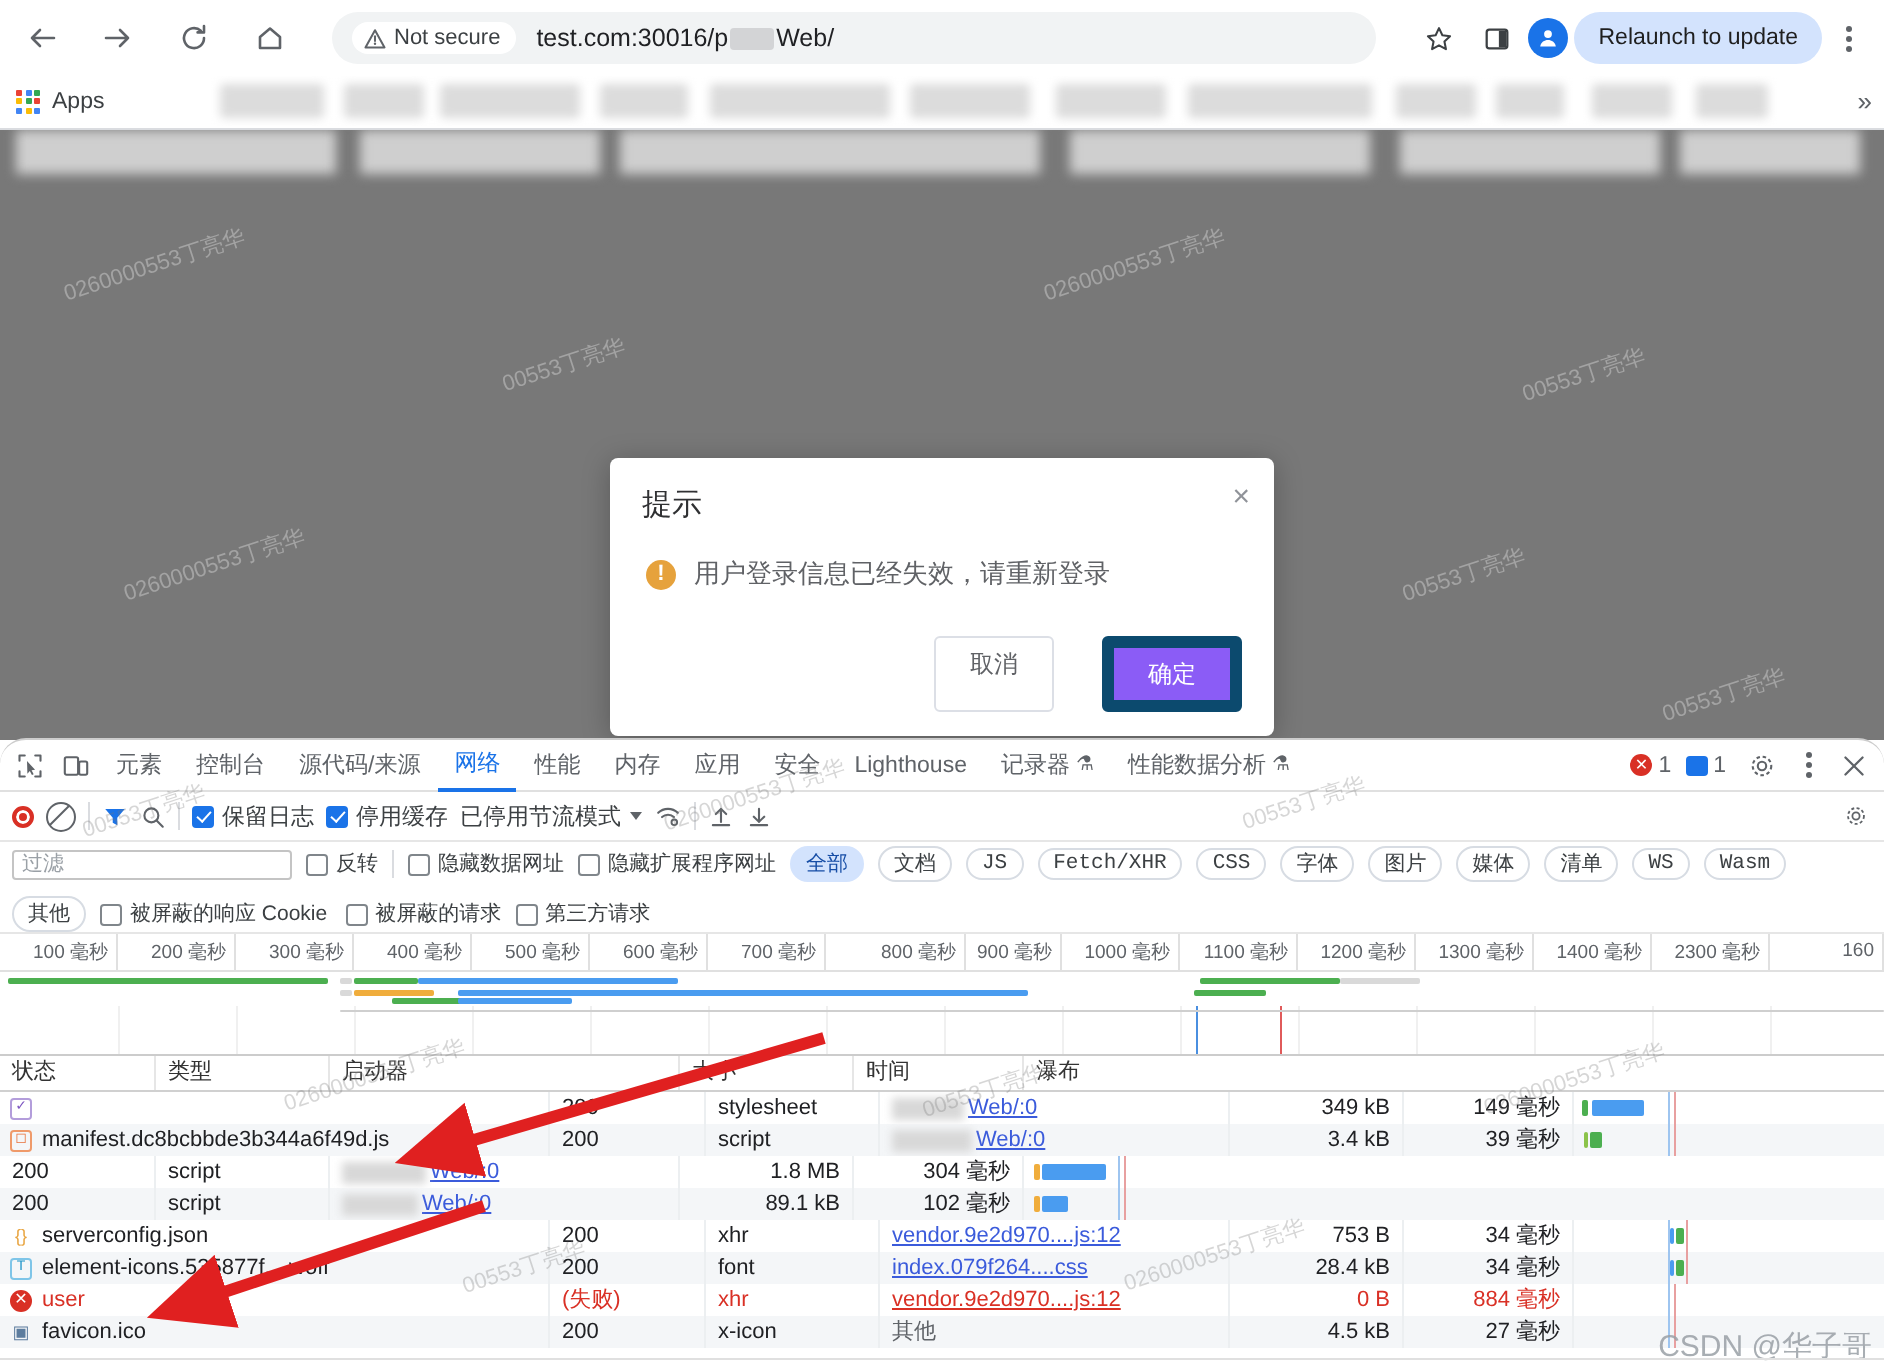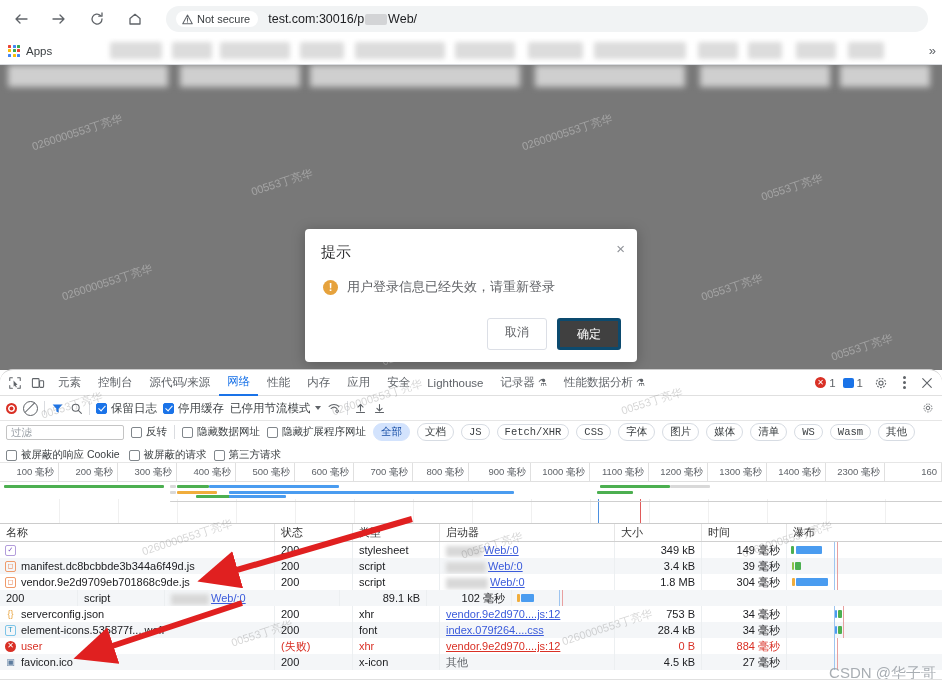--- a/index.html
+++ b/index.html
@@ -58,21 +58,21 @@
   .modal-close{position:absolute;right:12px;top:12px;color:#909399;font-size:15px;line-height:1;cursor:pointer;}
   .modal-body{display:flex;align-items:center;gap:9px;margin:16px 0 22px 2px;}
   .warn-icon{
     width:15px;height:15px;border-radius:50%;background:#e6a23c;color:#fff;
     font-size:11px;font-weight:bold;display:flex;align-items:center;justify-content:center;flex:0 0 auto;
   }
   .modal-msg{font-size:13px;color:#606266;}
   .modal-actions{display:flex;justify-content:flex-end;gap:10px;}
   .btn{font-size:12px;border-radius:3px;padding:7px 17px;cursor:pointer;line-height:1;}
   .btn-default{background:#fff;border:1px solid #dcdfe6;color:#606266;}
-  .btn-primary{background:#404040;border:3px solid #0c4a6e;color:#fff;}
+  .btn-primary{background:#8b5cf6;border:6px solid #0c4a6e;color:#fff;margin-left:14px;}
 
   
   .devtools{position:absolute;left:0;right:0;top:369px;bottom:0;background:#fff;border-top:1px solid #cdcdcd;font-size:11.5px;border-radius:13px;}
   .dt-tabs{height:25px;display:flex;align-items:center;border-bottom:1px solid #e0e0e0;padding:0 4px;gap:1px;}
   .dt-icon{width:22px;height:21px;display:flex;align-items:center;justify-content:center;color:#5f6368;}
   .dt-tab{padding:0 8px;height:24px;display:flex;align-items:center;gap:3px;color:#5f6368;white-space:nowrap;cursor:default;}
   .dt-tab.active{color:#1a73e8;border-bottom:2px solid #1a73e8;}
   .flask{font-size:10px;}
   .dt-spacer{flex:1;}
   .badge{display:flex;align-items:center;gap:3px;margin-right:6px;color:#5f6368;}
@@ -85,21 +85,21 @@
   .ban:after{content:"";position:absolute;left:-1px;top:5px;width:14px;height:1.3px;background:#5f6368;transform:rotate(-45deg);}
   .vsep{width:1px;height:14px;background:#dadce0;}
   .cbx{width:11px;height:11px;border:1px solid #80868b;border-radius:2px;box-sizing:border-box;display:inline-block;vertical-align:-1px;flex:0 0 auto;}
   .cbx.on{background:#1a73e8;border-color:#1a73e8;position:relative;}
   .cbx.on:after{content:"";position:absolute;left:3px;top:0.5px;width:3px;height:6px;border:solid #fff;border-width:0 1.6px 1.6px 0;transform:rotate(42deg);}
   .tl{display:flex;align-items:center;gap:4px;color:#3c4043;white-space:nowrap;}
   .caret{border-left:3.5px solid transparent;border-right:3.5px solid transparent;border-top:4px solid #5f6368;}
 
   .dt-filters{min-height:20px;padding:2px 6px 0 6px;display:flex;align-items:center;gap:7px;flex-wrap:wrap;border-bottom:1px solid #e6e6e6;}
   .filter-input{
-    width:118px;height:15px;border:1px solid #c4c4c4;border-radius:2px;font-size:10.5px;
+    width:140px;height:15px;border:1px solid #c4c4c4;border-radius:2px;font-size:10.5px;
     padding:0 4px;color:#555;background:#fff;box-sizing:border-box;
   }
   .filter-input::placeholder{color:#9aa0a6;}
   .chip{border:1px solid #d7dce3;border-radius:9px;padding:1px 7px;color:#3c4043;font-size:10.5px;white-space:nowrap;cursor:default;font-family:Liberation Mono, monospace;}
   .chip.sel{background:#d3e3fd;border-color:#d3e3fd;color:#174ea6;}
   .cklabel{display:flex;align-items:center;gap:4px;color:#3c4043;white-space:nowrap;font-size:10.5px;}
 
   .overview{height:60px;border-bottom:1px solid #ccc;position:relative;background:#fff;overflow:hidden;}
   .ov-ruler{height:18px;position:relative;border-bottom:1px solid #e0e0e0;}
   .ov-tick{position:absolute;top:0;height:18px;border-right:1px solid #e0e0e0;box-sizing:border-box;}
@@ -178,20 +178,45 @@
             </svg>
           <span>Not secure</span>
         </div>
         <div class="url">
           <span>test.com:30016/p</span>
           <span class="url-redact"></span>
           <span>Web/</span>
         </div>
       </div>
 
+      <div class="tb-right">
+        <div class="nav-btn">
+          <svg width="15" height="15" viewBox="0 0 16 16">
+              <path d="M8 2.2l1.8 3.8 4.1.5-3 2.8.8 4.1L8 11.4l-3.7 2 .8-4.1-3-2.8 4.1-.5z" fill="none" stroke="#3c4043" stroke-width="1.1" stroke-linejoin="round"></path>
+            </svg>
+        </div>
+        <div class="nav-btn">
+          <svg width="15" height="15" viewBox="0 0 16 16">
+              <rect x="2.5" y="3" width="11" height="10" rx="1.4" fill="none" stroke="#3c4043" stroke-width="1.2"></rect>
+              <rect x="9" y="3.6" width="3.9" height="8.8" fill="#3c4043"></rect>
+            </svg>
+        </div>
+        <div class="avatar">
+          <svg width="12" height="12" viewBox="0 0 16 16">
+              <circle cx="8" cy="5.4" r="2.6" fill="#fff"></circle>
+              <path d="M2.8 13.6c.6-2.8 2.7-4.2 5.2-4.2s4.6 1.4 5.2 4.2z" fill="#fff"></path>
+            </svg>
+        </div>
+        <div class="relaunch">Relaunch to update</div>
+        <div class="kebab">
+            <i></i>
+            <i></i>
+            <i></i>
+          </div>
+      </div>
     </div>
 
     <div class="bookmarks">
       <div class="apps-grid">
         <i style="background:#ea4335"></i>
           <i style="background:#4285f4"></i>
           <i style="background:#34a853"></i>
         <i style="background:#fbbc05"></i>
           <i style="background:#34a853"></i>
           <i style="background:#ea4335"></i>
@@ -432,21 +457,21 @@
           </div>
         <div class="ov-tick" style="left:236px;width:59px">
             <span>500 毫秒</span>
           </div>
         <div class="ov-tick" style="left:295px;width:59px">
             <span>600 毫秒</span>
           </div>
         <div class="ov-tick" style="left:354px;width:59px">
             <span>700 毫秒</span>
           </div>
-        <div class="ov-tick" style="left:410px;width:59px">
+        <div class="ov-tick" style="left:424px;width:59px">
             <span>800 毫秒</span>
           </div>
         <div class="ov-tick" style="left:472px;width:59px">
             <span>900 毫秒</span>
           </div>
         <div class="ov-tick" style="left:531px;width:59px">
             <span>1000 毫秒</span>
           </div>
         <div class="ov-tick" style="left:590px;width:59px">
             <span>1100 毫秒</span>
@@ -497,21 +522,20 @@
         <div class="ov-bar" style="left:600px;top:4px;width:70px;background:#4caf50"></div>
         <div class="ov-bar" style="left:670px;top:4px;width:40px;background:#d9d9d9"></div>
         <div class="ov-bar" style="left:597px;top:10px;width:36px;background:#4caf50"></div>
         <div class="ov-line" style="left:598px;background:#4a8fe0"></div>
         <div class="ov-line" style="left:640px;background:#e05a5a"></div>
         <div class="ov-bar" style="left:170px;top:20px;width:772px;height:1px;background:#cfcfcf"></div>
       </div>
     </div>
 
     <div class="tbl-head">
-      <div style="width:275px">名称</div>
       <div style="width:78px">状态</div>
       <div style="width:87px">类型</div>
       <div style="width:175px">启动器</div>
       <div style="width:87px">大小</div>
       <div style="width:85px">时间</div>
       <div style="width:155px;border-right:none">瀑布</div>
     </div>
 
     <div class="rows">
 
@@ -544,24 +568,20 @@
         <div class="c-right" style="width:85px">39 毫秒</div>
         <div class="wf" style="width:155px;border-right:none">
           <div class="wf-bar" style="left:5px;width:2px;background:#8bc34a"></div>
           <div class="wf-bar" style="left:8px;width:6px;background:#4caf50"></div>
           <div class="wf-line" style="left:47px;background:#9ec5f0"></div>
           <div class="wf-line" style="left:50px;background:#e8a0a0"></div>
         </div>
       </div>
 
       <div class="row">
-        <div class="c-name" style="width:275px">
-          <span class="ricon i-js">◻</span>
-          <span>vendor.9e2d9709eb701868c9de.js</span>
-        </div>
         <div style="width:78px;padding-left:6px">200</div>
         <div style="width:87px;padding-left:6px">script</div>
         <div style="width:175px;padding-left:6px"><span class="ini-blur" style="width:42px"></span><span class="link">Web/:0</span></div>
         <div class="c-right" style="width:87px">1.8 MB</div>
         <div class="c-right" style="width:85px">304 毫秒</div>
         <div class="wf" style="width:155px;border-right:none">
           <div class="wf-bar" style="left:5px;width:3px;background:#f0ad3c"></div>
           <div class="wf-bar" style="left:9px;width:32px;background:#4a9cf0"></div>
           <div class="wf-line" style="left:47px;background:#9ec5f0"></div>
           <div class="wf-line" style="left:50px;background:#e8a0a0"></div>

